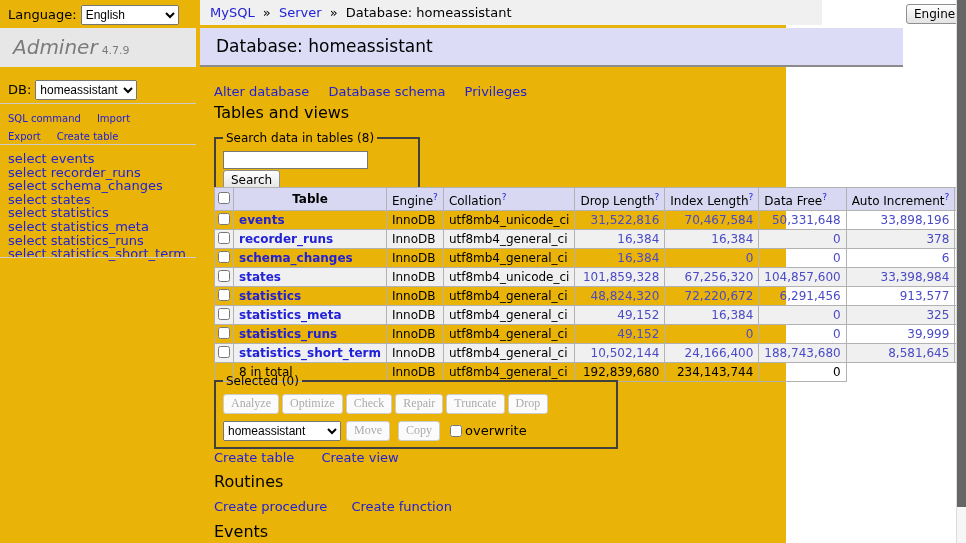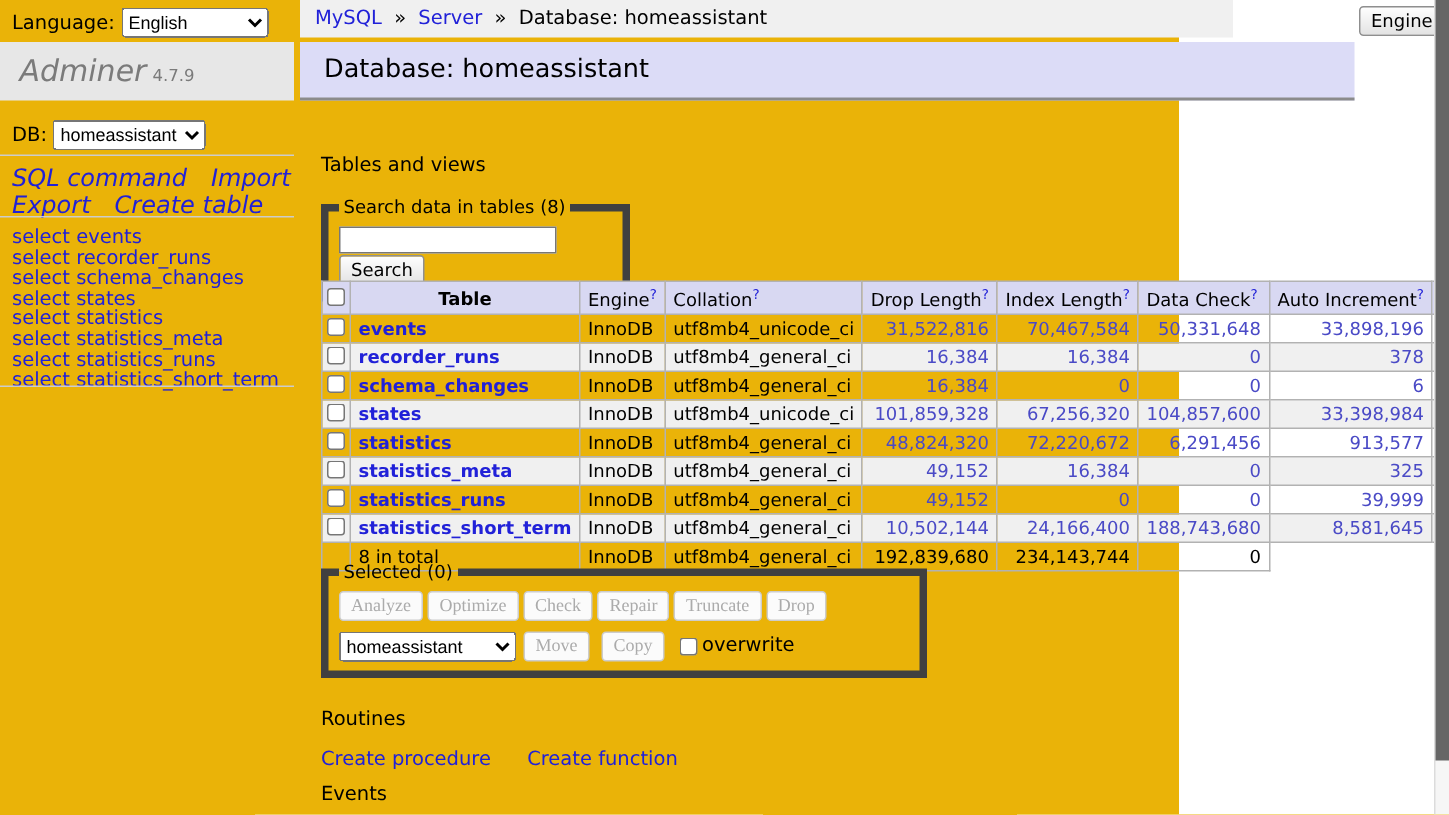--- a/index.html
+++ b/index.html
@@ -12,45 +12,45 @@
 
   
   #lang-row { position:absolute; left:8px; top:5px; font-size:13px; }
   #lang-row select { font-size:12px; width:98px; height:20px; }
   #logo-band { position:absolute; left:0; top:28px; width:196px; height:39px; background:#e7e7e7; }
   #logo-band .logo { position:absolute; left:13px; top:7px; font-size:20px; font-style:italic; color:#7b7b7b; }
   #logo-band .ver { font-size:11px; font-style:normal; color:#7b7b7b; margin-left:4px; }
   #db-row { position:absolute; left:8px; top:80px; font-size:13px; }
   #db-row select { font-size:12px; width:102px; height:20px; margin-left:4px; }
   .sep { position:absolute; left:0; width:196px; border-top:1px solid #ccc; height:0; }
-  #actions { position:absolute; left:8px; top:110px; width:186px; font-size:16px; line-height:18px;font-style:italic; }
+  #actions { position:absolute; left:8px; top:110px; width:186px; font-size:10px; line-height:18px; }
   #actions a { margin-right:16px; }
   #table-links { position:absolute; left:8px; top:152px; font-size:13px; }
   #table-links a { display:block; line-height:13.6px; white-space:nowrap; }
 
   
   #breadcrumb { position:absolute; left:200px; top:0; width:622px; height:25px; background:#f0f0f0;
                 font-size:13px; line-height:25px; padding-left:10px; }
   #breadcrumb .crumb-sep { color:#000; margin:0 4px; }
   #logout-btn { position:absolute; left:906px; top:4px; }
 
   
   #title-band { position:absolute; left:200px; top:28px; width:703px; height:39px; background:#dcdcf7;
                 border-bottom:2px solid #8b8b8b; font-size:17px; line-height:37px; padding-left:16px; }
 
   
   .abs { position:absolute; }
   #nav-links { left:214px; top:84px; font-size:13px; }
   #nav-links a { margin-right:15px; }
-  h3 { margin:0; font-size:13px; font-weight:400; }
+  h3 { margin:0; font-size:16px; font-weight:400; }
   #h3-tables { left:214px; top:103px; }
   #routines-h3 { left:214px; top:472px; }
   #events-h3 { left:214px; top:522px; }
 
-  fieldset { border:5px solid #404040; margin:0; padding:4px 7px 6px; }
+  fieldset { border:2px solid #404040; margin:0; padding:4px 7px 6px; }
   legend { font-size:12px; padding:0 3px; }
   #search-fieldset { left:214px; top:131px; width:206px; }
   #search-fieldset input[type=text] { width:145px; height:18px; border:1px solid #777; font-size:12px; padding:1px 3px; }
 
   .btn { font-family:inherit; font-size:12px; padding:1px 7px; border:1px solid #8f8f8f; border-radius:3px;
          background:linear-gradient(#fefefe,#e3e3e3); color:#000; height:20px; }
   .btn:disabled { color:#ababab; border-color:#ccc; background:#fbfbfb; }
 
   
   #main-table { left:214px; top:187px; }
@@ -132,20 +132,25 @@
     <a>MySQL</a>
     <span class="crumb-sep">»</span>
     <a>Server</a>
     <span class="crumb-sep">»</span>
     <span>Database: homeassistant</span>
   </div>
   <button id="logout-btn" class="btn">Engine</button>
 
   <div id="title-band">Database: homeassistant</div>
 
+  <div id="nav-links" class="abs">
+    <a>Alter database</a>
+    <a>Database schema</a>
+    <a>Privileges</a>
+  </div>
 
   <h3 id="h3-tables" class="abs">Tables and views</h3>
 
   <fieldset id="search-fieldset" class="abs">
     <legend>Search data in tables (8)</legend>
     <input type="text" value="" style="">
     <button class="btn">Search</button>
   </fieldset>
 
   <div id="main-table" class="abs">
@@ -162,21 +167,21 @@
         <col style="width:62px">
       </colgroup>
       <thead>
         <tr>
           <th class="c-check"><input type="checkbox" style=""></th>
           <th class="col-table">Table</th>
           <th><span>Engine</span><sup class="help">?</sup></th>
           <th><span>Collation</span><sup class="help">?</sup></th>
           <th><span>Drop Length</span><sup class="help">?</sup></th>
           <th><span>Index Length</span><sup class="help">?</sup></th>
-          <th><span>Data Check</span><sup class="help">?</sup></th>
+          <th><span>Data Free</span><sup class="help">?</sup></th>
           <th><span>Auto Increment</span><sup class="help">?</sup></th>
           <th><span>Rows</span></th>
 
         </tr>
       </thead>
       <tbody>
 
           <tr>
             <td class="c-check"><input type="checkbox" style=""></td>
             <td class="tname"><a>events</a></td>
@@ -304,20 +309,24 @@
       <select><option>homeassistant</option></select>
       <button class="btn" disabled="">Move</button>
       <button class="btn" disabled="">Copy</button>
       <label>
         <input type="checkbox" style="">
         <span>overwrite</span>
       </label>
     </div>
   </fieldset>
 
+  <div id="create-links" class="abs">
+    <a>Create table</a>
+    <a>Create view</a>
+  </div>
 
   <h3 id="routines-h3" class="abs">Routines</h3>
 
   <div id="routine-links" class="abs">
     <a>Create procedure</a>
     <a>Create function</a>
   </div>
 
   <h3 id="events-h3" class="abs">Events</h3>
 

